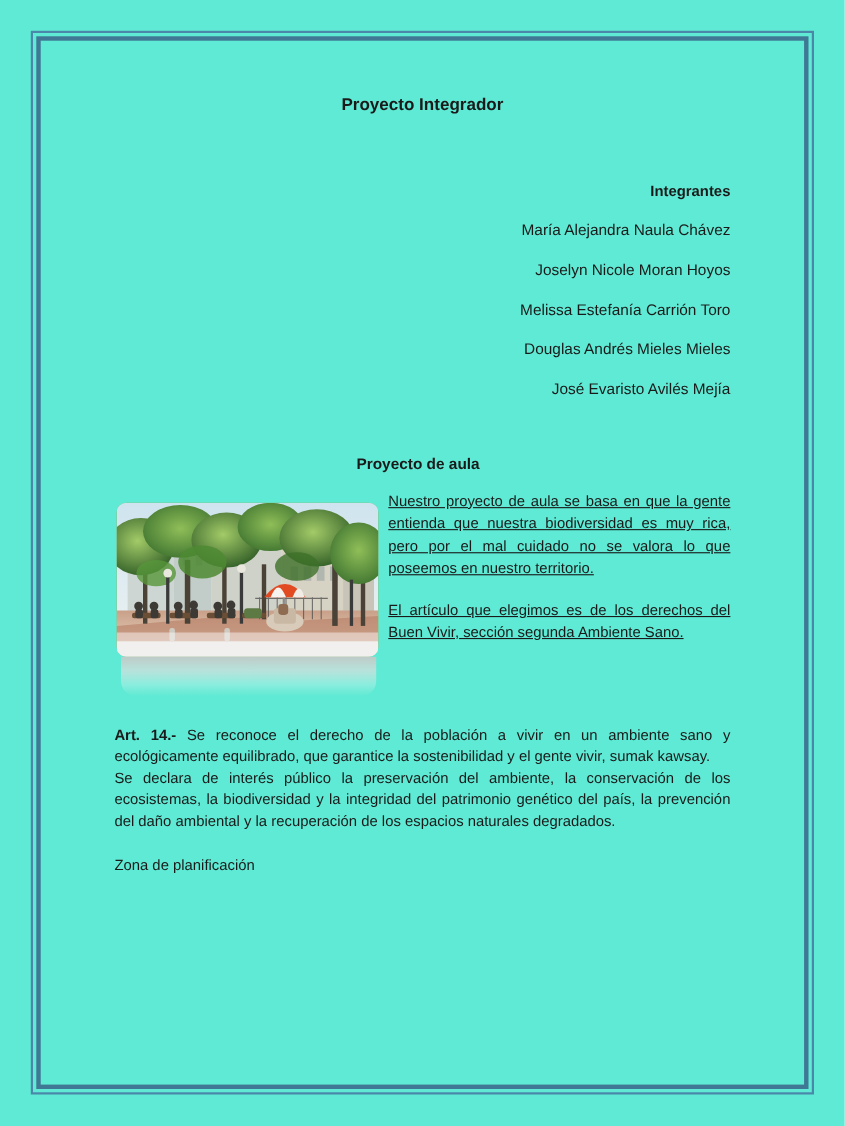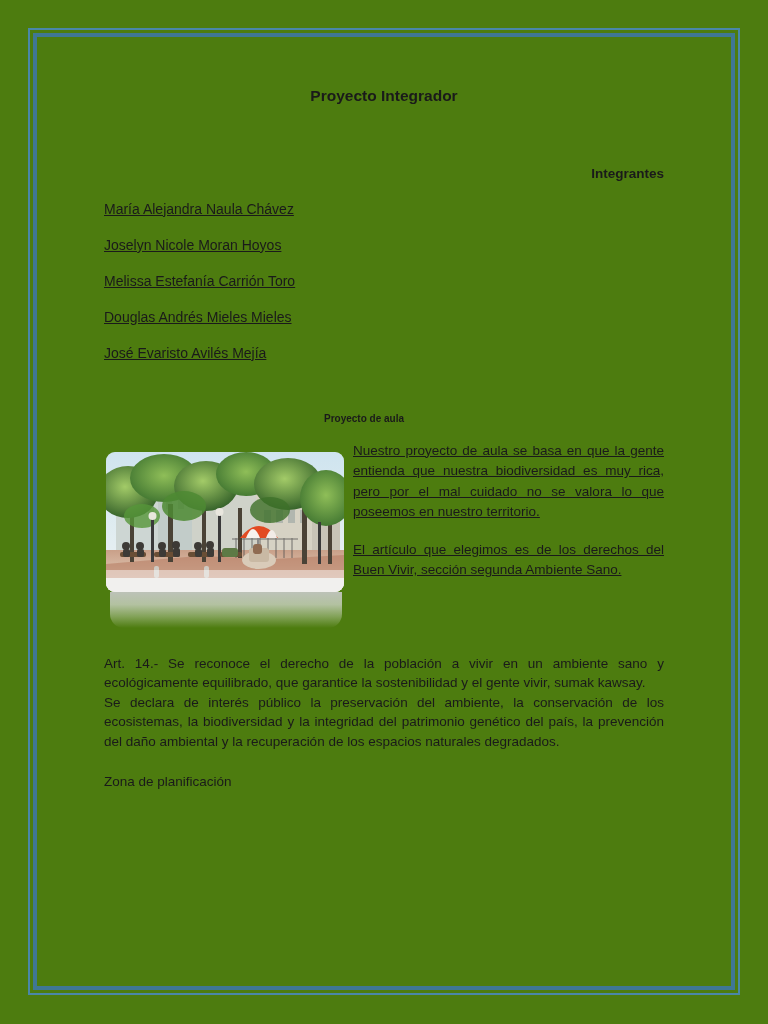--- a/index.html
+++ b/index.html
@@ -14,21 +14,21 @@
     color: #1a1a1a;
     -webkit-font-smoothing: antialiased;
   }
 
   
   .page {
     position: relative;
     width: 768px;
     height: 1024px;
     box-sizing: border-box;
-    background: #4d7c0f;
+    background: #5eead4;
     overflow: hidden;
   }
   .border-outer {
     position: absolute;
     left: 28px;
     top: 28px;
     right: 28px;
     bottom: 29px;
     border: 2px solid #4a87a8;
     box-sizing: border-box;
@@ -65,31 +65,30 @@
   .title-line-2 { margin-top: 30px; }
 
   
   .members-heading {
     text-align: right;
     font-weight: bold;
     font-size: 13.5px;
     margin-top: 62px;
   }
   .member-name {
-    text-align: left;
+    text-align: right;
     font-size: 14px;
     margin-top: 20px;
     white-space: nowrap;
-    text-decoration: underline;
   }
 
   
   .aula-heading {
     font-weight: bold;
-    font-size: 10px;
+    font-size: 14px;
     margin-top: 52px;
     margin-left: 220px;
   }
 
   .aula-block {
     position: relative;
     margin-top: 17px;
     min-height: 175px;
   }
   .photo-wrap {
@@ -134,21 +133,21 @@
   .aula-text p + p { margin-top: 17px; }
 
   
   .article {
     margin-top: 38px;
     font-size: 13.5px;
     line-height: 19.5px;
     text-align: justify;
   }
   .article p { margin: 0; }
-  .article b { font-weight: normal; }
+  .article b { font-weight: bold; }
 
   .section-heading {
     font-weight: normal;
     font-size: 13.5px;
     margin-top: 23px;
   }
   .bullet-line {
     font-size: 13.5px;
     margin-top: 21px;
   }

